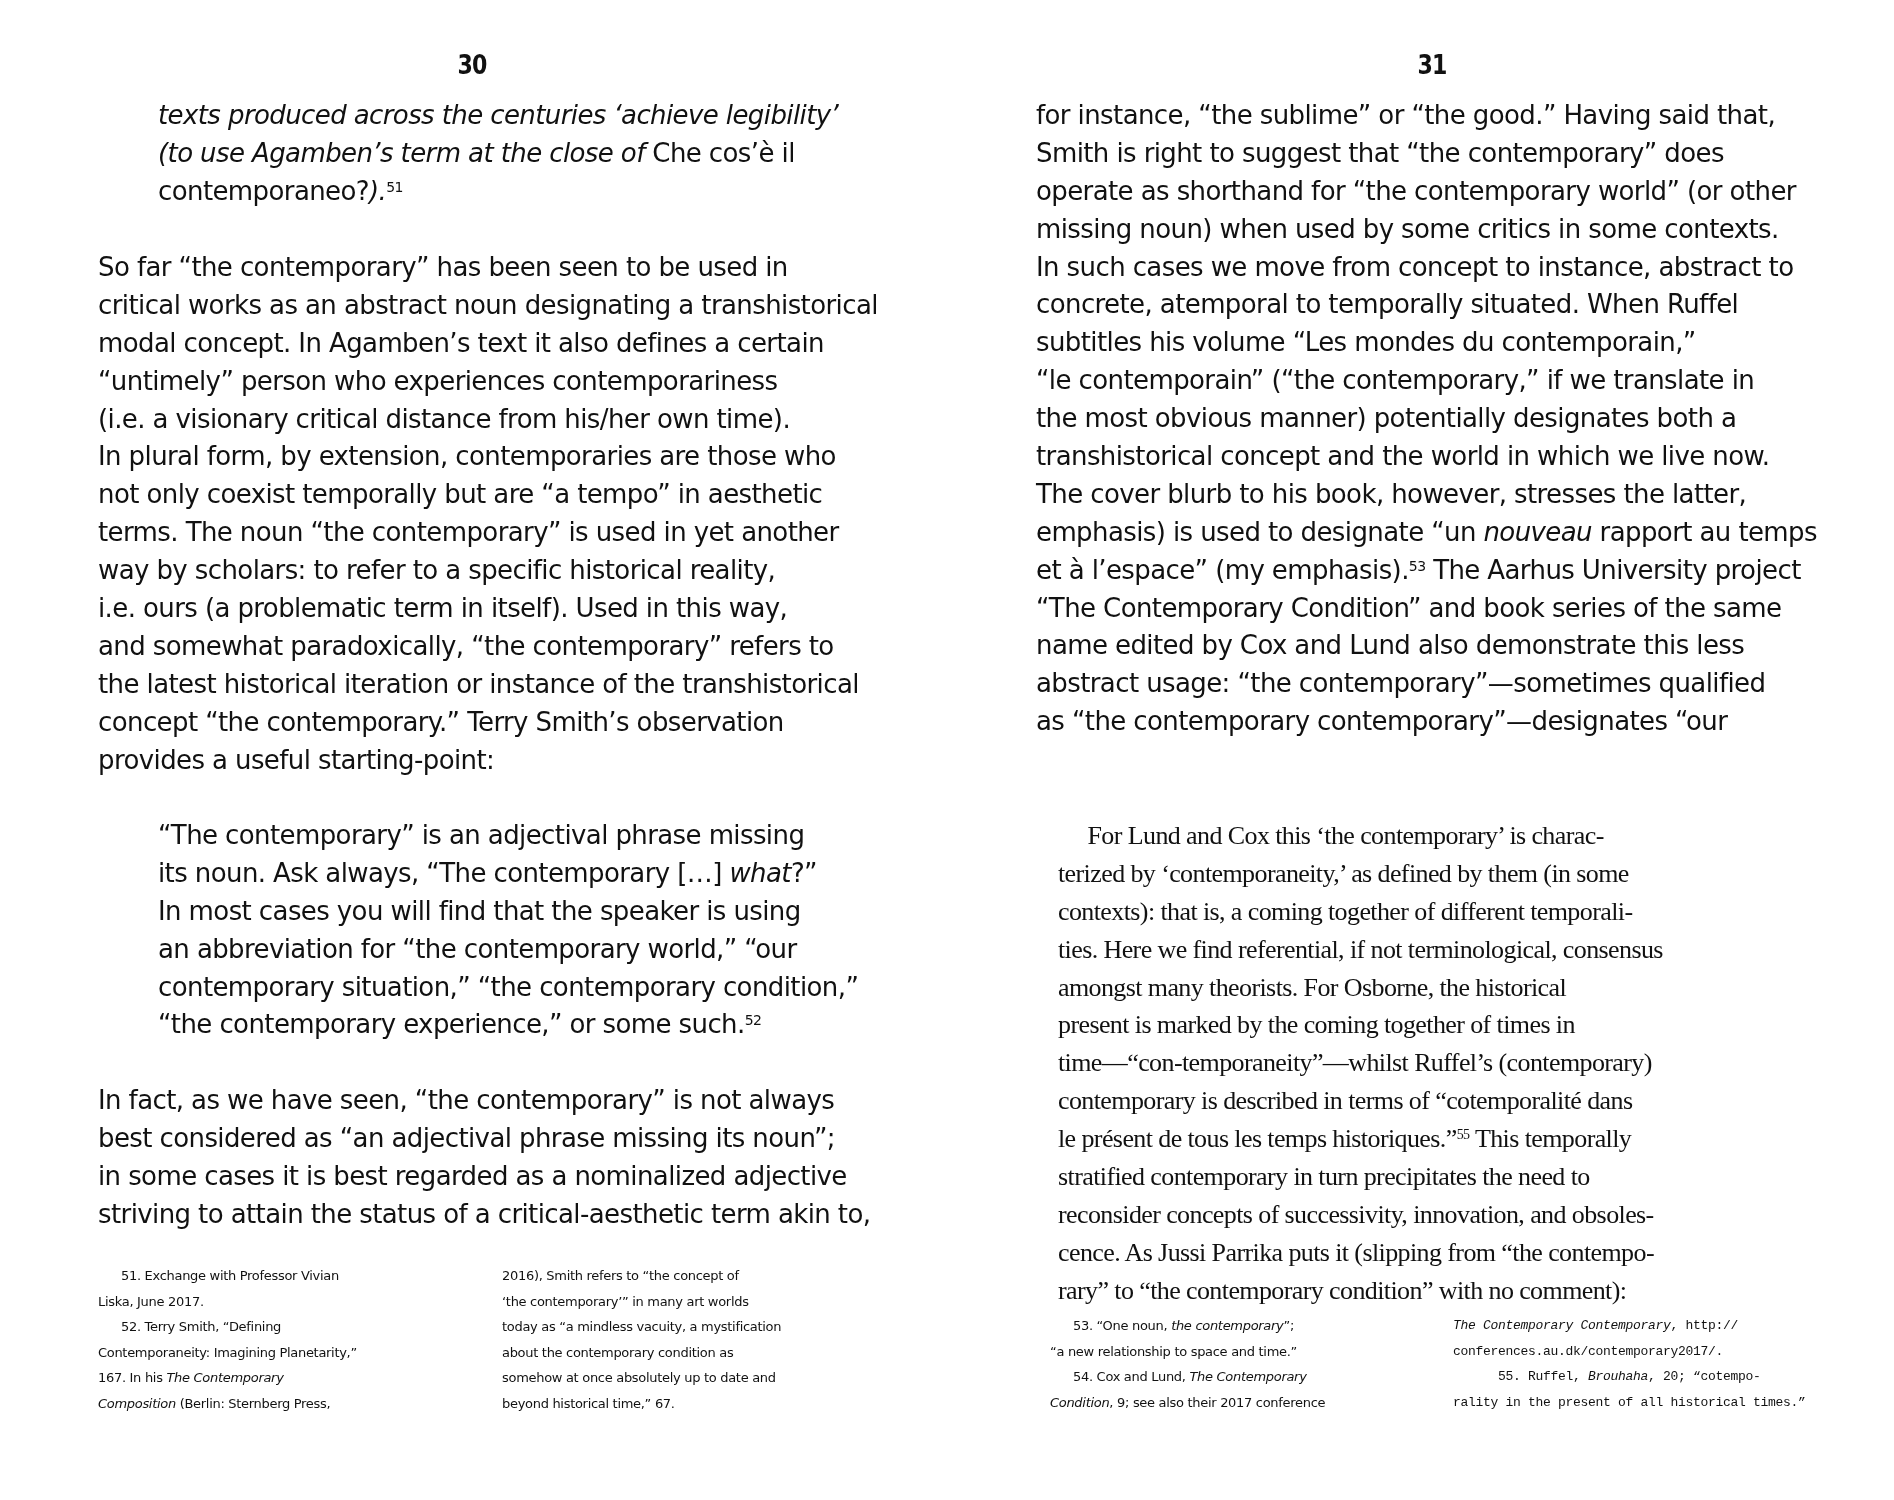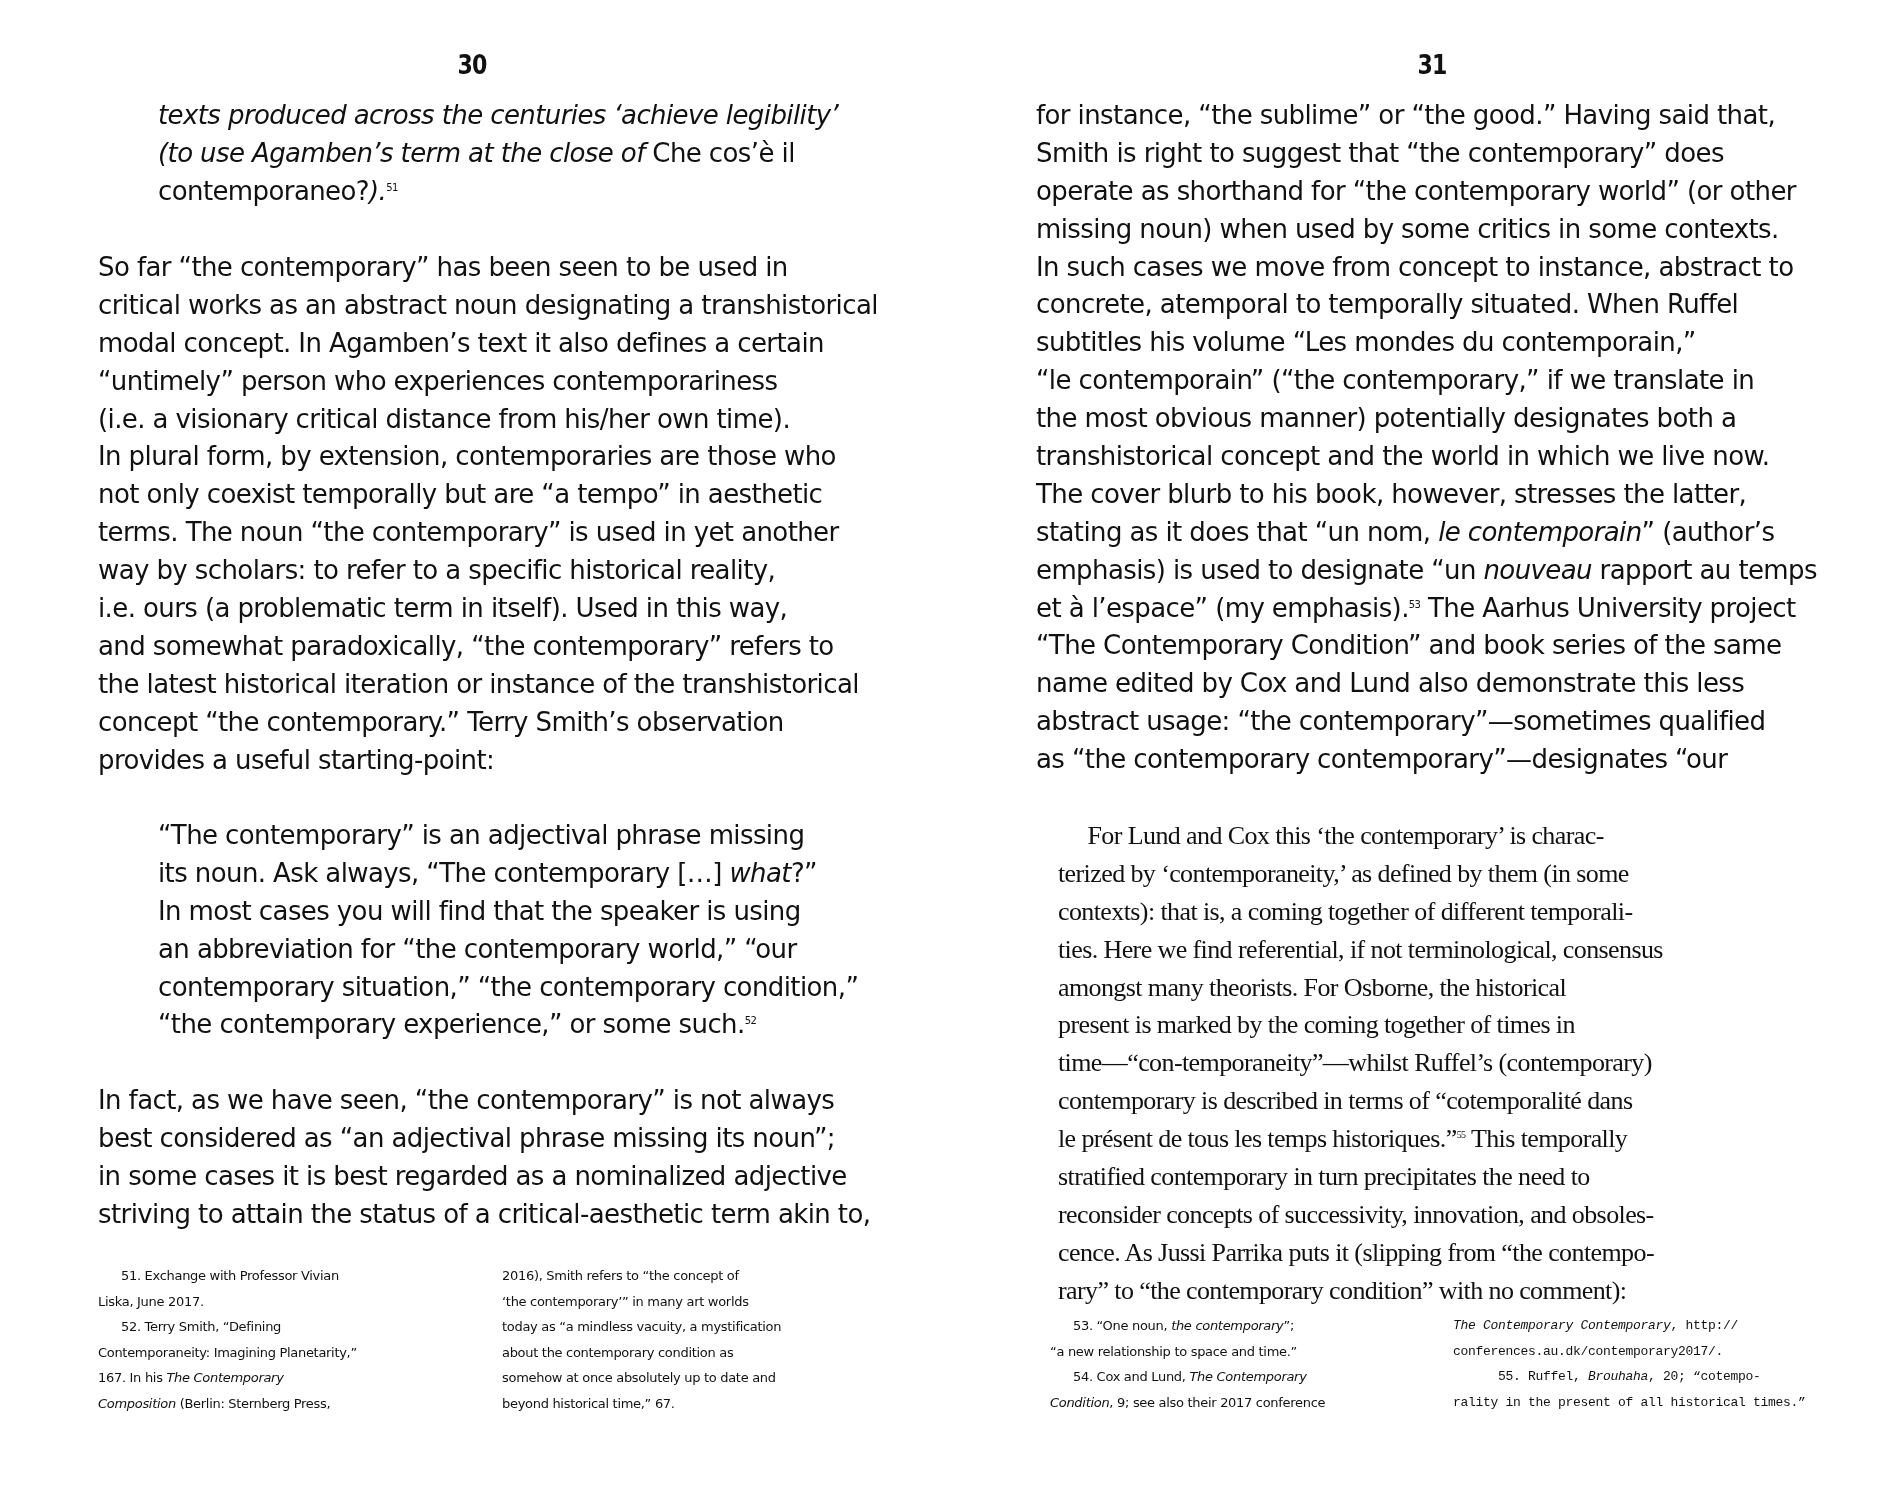--- a/index.html
+++ b/index.html
@@ -4,21 +4,21 @@
 <style>
   html,body{margin:0;padding:0;background:#ffffff;}
   body{width:1894px;height:1500px;position:relative;overflow:hidden;color:#111;font-family:"DejaVu Sans",sans-serif;}
   .page{position:absolute;top:0;height:1500px;}
   .page-left{left:0;width:947px;}
   .page-right{left:947px;width:947px;}
   .pnum{position:absolute;top:50px;font-family:"DejaVu Sans",sans-serif;font-weight:bold;font-size:26px;letter-spacing:-1px;transform:scaleX(0.85);}
   .body{position:absolute;font-size:26px;line-height:37.9px;letter-spacing:-0.6px;}
   .line{white-space:nowrap;display:block;height:37.9px;}
   .it{font-style:italic;}
-  sup{font-size:10px;vertical-align:top;position:relative;top:-4px;}
+  sup{font-size:14px;vertical-align:top;position:relative;top:-4px;}
   .fn{position:absolute;font-size:13px;line-height:25.5px;letter-spacing:-0.3px;}
   .fn .line{height:25.5px;}
 </style>
 </head>
 <body>
 
 <div class="page page-left">
   <div class="pnum" style="left:455px;">30</div>
   <div class="body" style="left:158px;top:97px;">
       <span class="line"><span class="it">texts produced across the centuries ‘achieve legibility’</span></span>
@@ -80,21 +80,20 @@
       <span class="line"><span>Smith is right to suggest that “the contemporary” does</span></span>
       <span class="line"><span>operate as shorthand for “the contemporary world” (or other</span></span>
       <span class="line"><span>missing noun) when used by some critics in some contexts.</span></span>
       <span class="line"><span>In such cases we move from concept to instance, abstract to</span></span>
       <span class="line"><span>concrete, atemporal to temporally situated. When Ruffel</span></span>
       <span class="line"><span>subtitles his volume “Les mondes du contemporain,”</span></span>
       <span class="line"><span>“le contemporain” (“the contemporary,” if we translate in</span></span>
       <span class="line"><span>the most obvious manner) potentially designates both a</span></span>
       <span class="line"><span>transhistorical concept and the world in which we live now.</span></span>
       <span class="line"><span>The cover blurb to his book, however, stresses the latter,</span></span>
-      <span class="line"><span>stating as it does that “un nom, </span><span class="it">le contemporain</span><span>” (author’s</span></span>
       <span class="line"><span>emphasis) is used to designate “un </span><span class="it">nouveau</span><span> rapport au temps</span></span>
       <span class="line"><span>et à l’espace” (my emphasis).</span><sup>53</sup><span> The Aarhus University project</span></span>
       <span class="line"><span>“The Contemporary Condition” and book series of the same</span></span>
       <span class="line"><span>name edited by Cox and Lund also demonstrate this less</span></span>
       <span class="line"><span>abstract usage: “the contemporary”—sometimes qualified</span></span>
       <span class="line"><span>as “the contemporary contemporary”—designates “our</span></span>
     </div>
   <div class="body" style="left:111px;top:817px;font-family:Liberation Serif, serif;">
       <span class="line"><span>&nbsp;&nbsp;&nbsp;&nbsp;&nbsp;For Lund and Cox this ‘the contemporary’ is charac-</span></span>
       <span class="line"><span>terized by ‘contemporaneity,’ as defined by them (in some</span></span>

